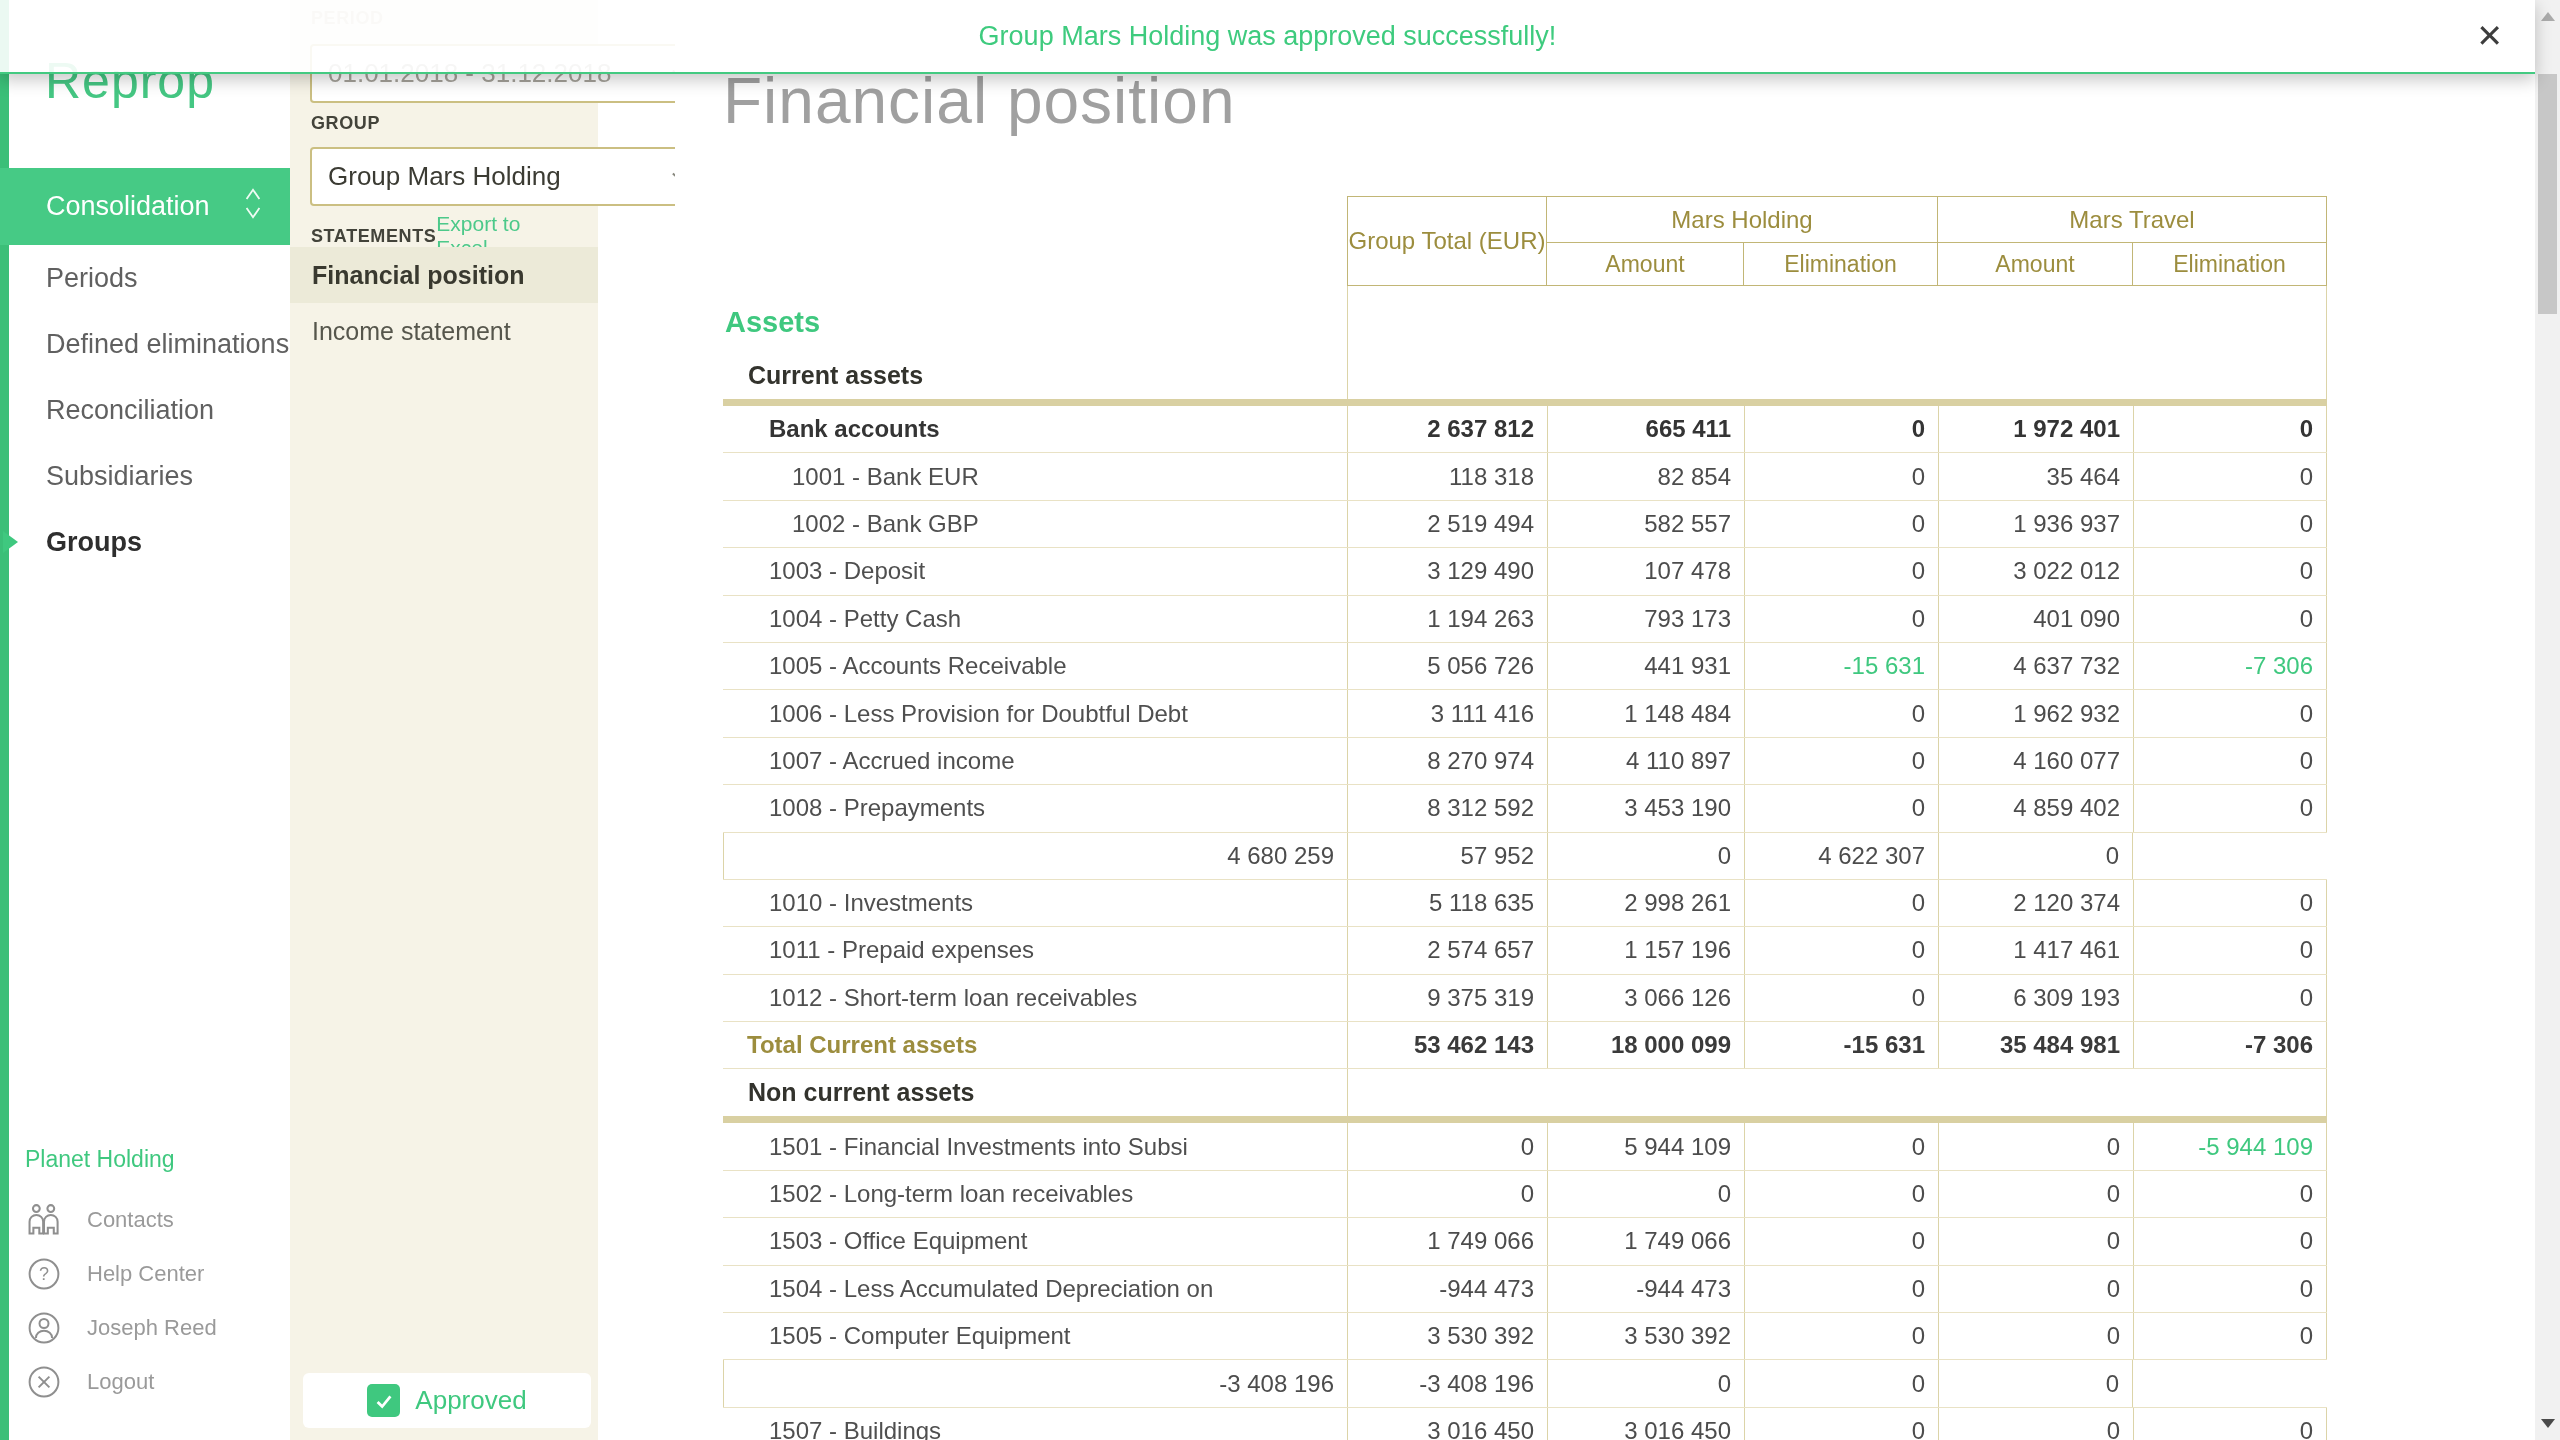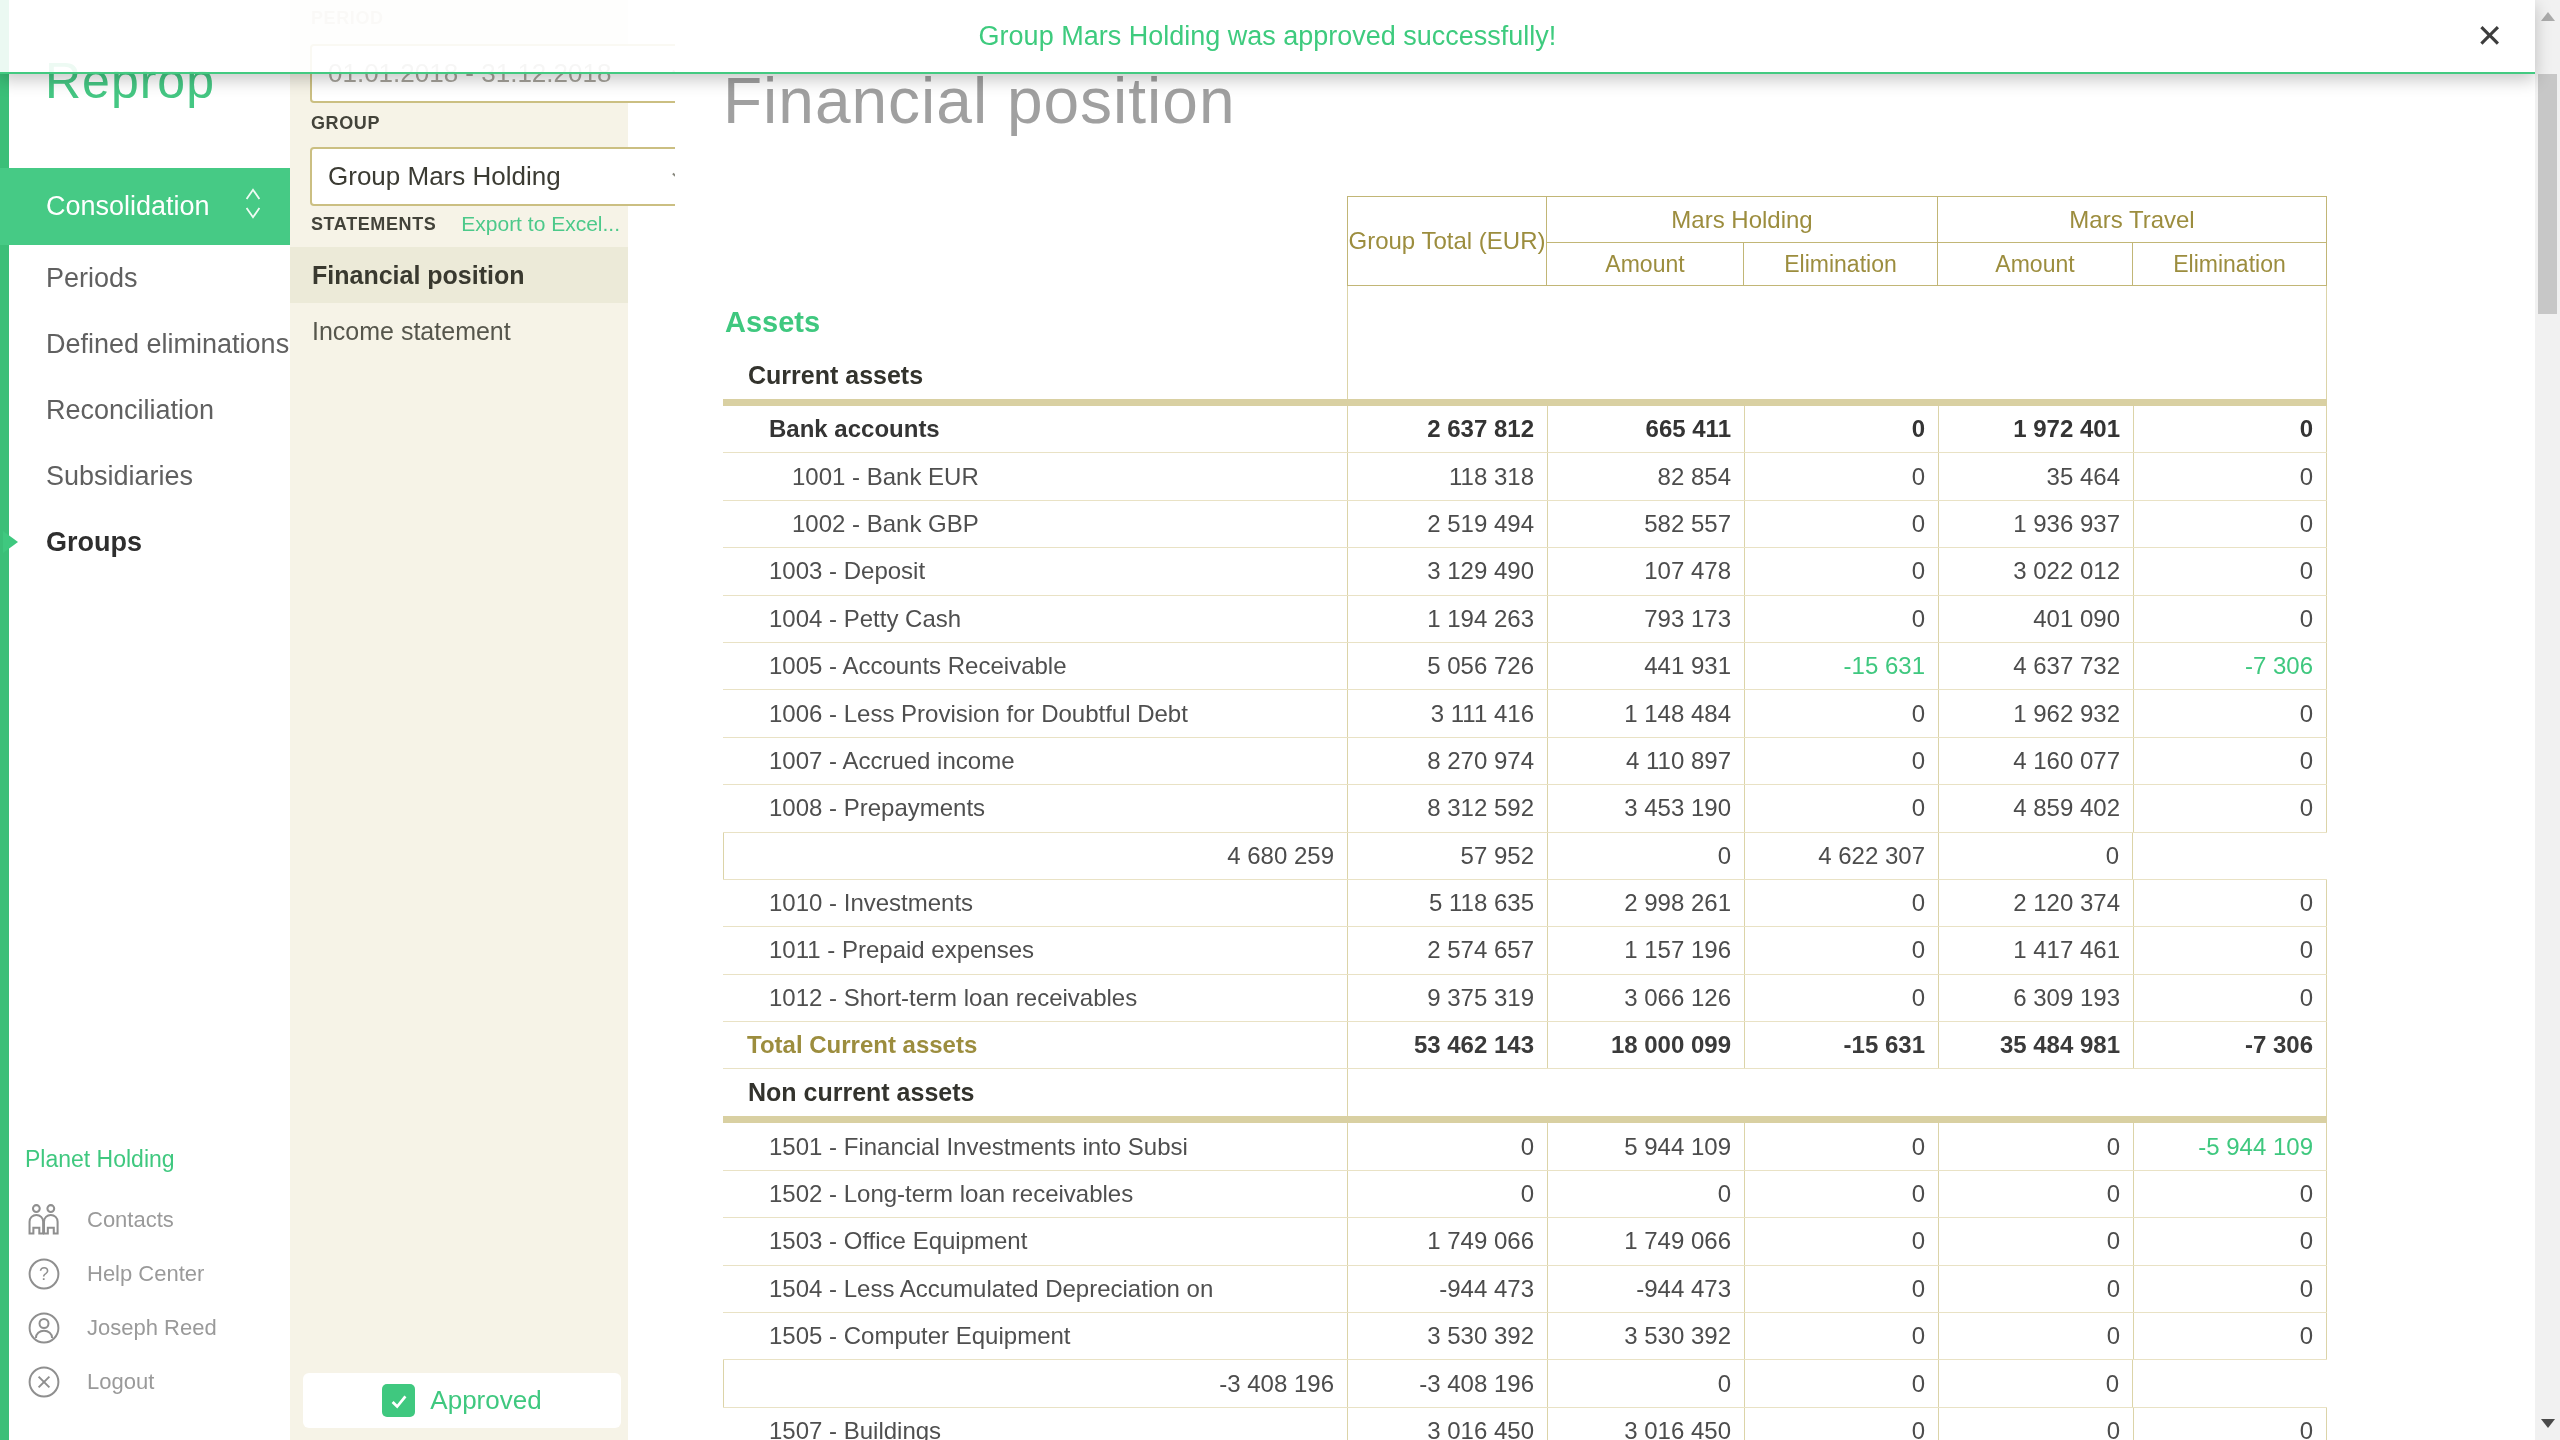--- a/index.html
+++ b/index.html
@@ -16,21 +16,21 @@
   .nav-item.groups{font-weight:bold;color:#2e2e2e;}
   .nav-item.groups::before{content:"";position:absolute;left:3px;top:50%;transform:translateY(-50%);
     border-left:15px solid #3fc87f;border-top:11px solid transparent;border-bottom:11px solid transparent;}
   .nav-chevrons{position:absolute;right:26px;top:50%;transform:translateY(-50%);}
   .sidebar-footer{position:absolute;left:0;top:1146px;width:290px;}
   .company{color:#3fc87f;font-size:23px;margin:0 0 20px 25px;}
   .footer-item{display:flex;align-items:center;height:54px;padding-left:23px;color:#9a9a9a;font-size:22px;gap:22px;cursor:pointer;text-align:right;}
   .footer-item .ficon{width:42px;display:flex;justify-content:center;}
 
   
-  .panel{position:absolute;left:290px;top:0;width:338px;height:1440px;background:#f6f3e7;}
+  .panel{position:absolute;left:290px;top:0;width:308px;height:1440px;background:#f6f3e7;}
   .panel-label{position:absolute;left:21px;font-size:18px;font-weight:bold;letter-spacing:.6px;color:#43433a;}
   #period-label{top:8px;color:#c6c1af;}
   #group-label{top:113px;}
   .select{position:absolute;left:20px;width:336px;height:55px;background:#fff;border:2px solid #cbbf82;border-radius:4px;
     display:flex;align-items:center;padding:0 44px 0 16px;font-size:26px;cursor:pointer;box-sizing:content-box;}
   #period-select{top:44px;color:#a5a29a;}
   #group-select{top:147px;color:#3b3b33;}
   .select .chev{position:absolute;right:13px;top:50%;transform:translateY(-50%);}
   .statements-header{position:absolute;top:212px;left:21px;right:8px;display:flex;justify-content:space-between;align-items:center;}
   #export-link{color:#4cc98a;font-size:21px;cursor:pointer;}

